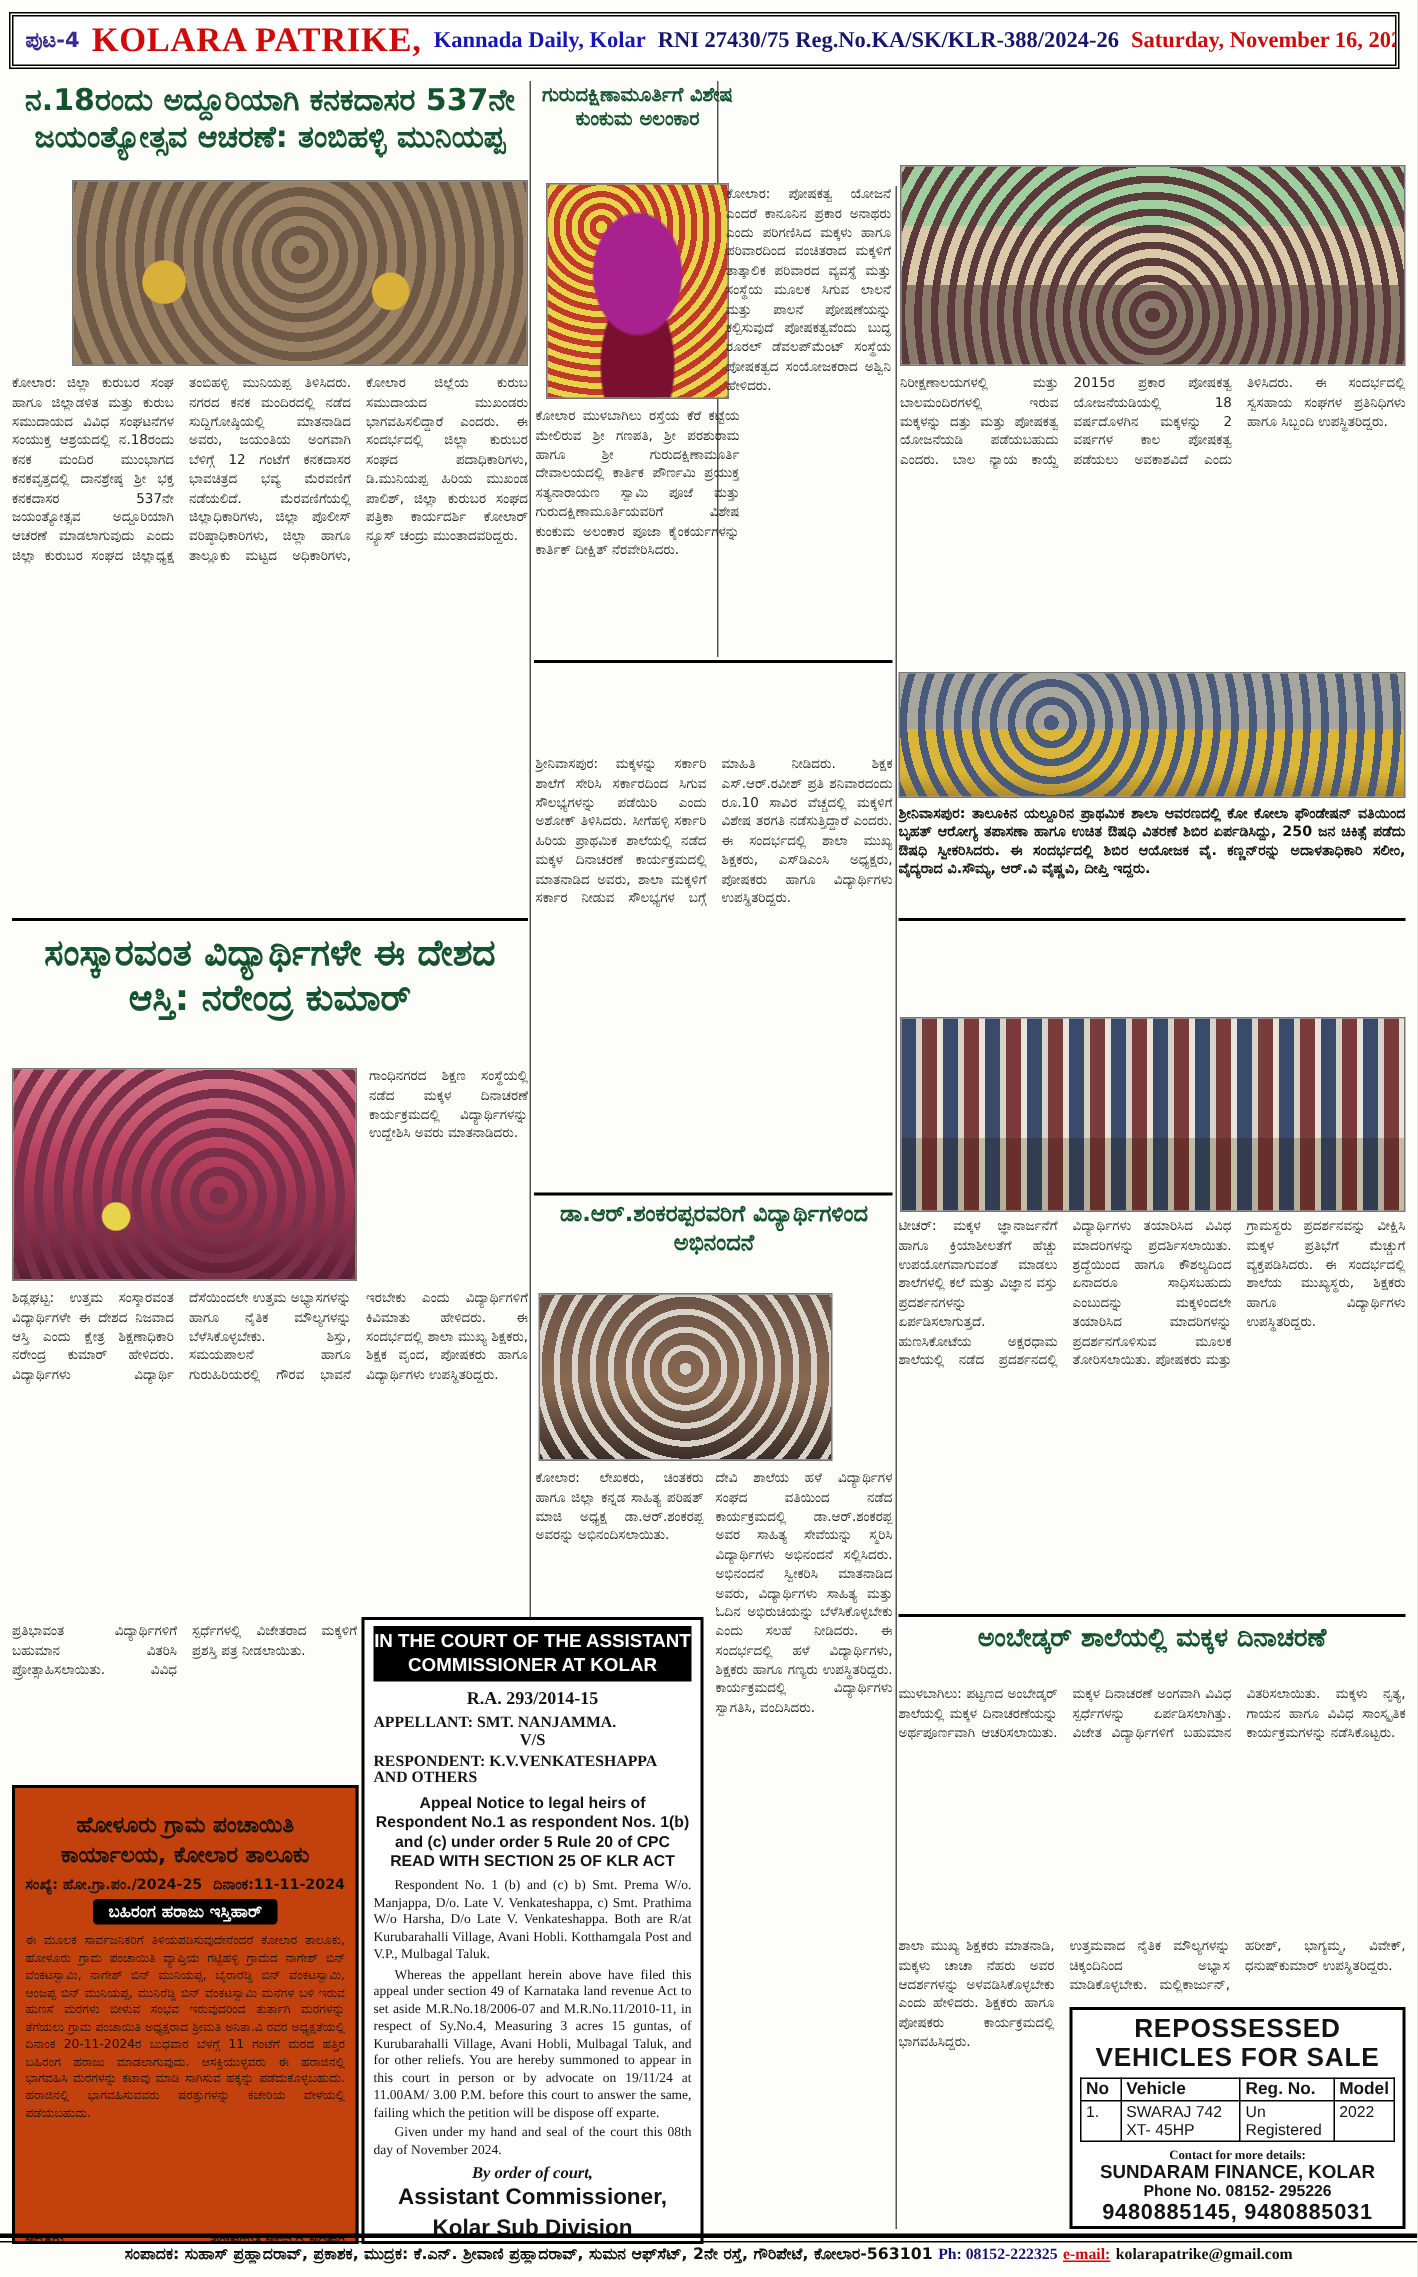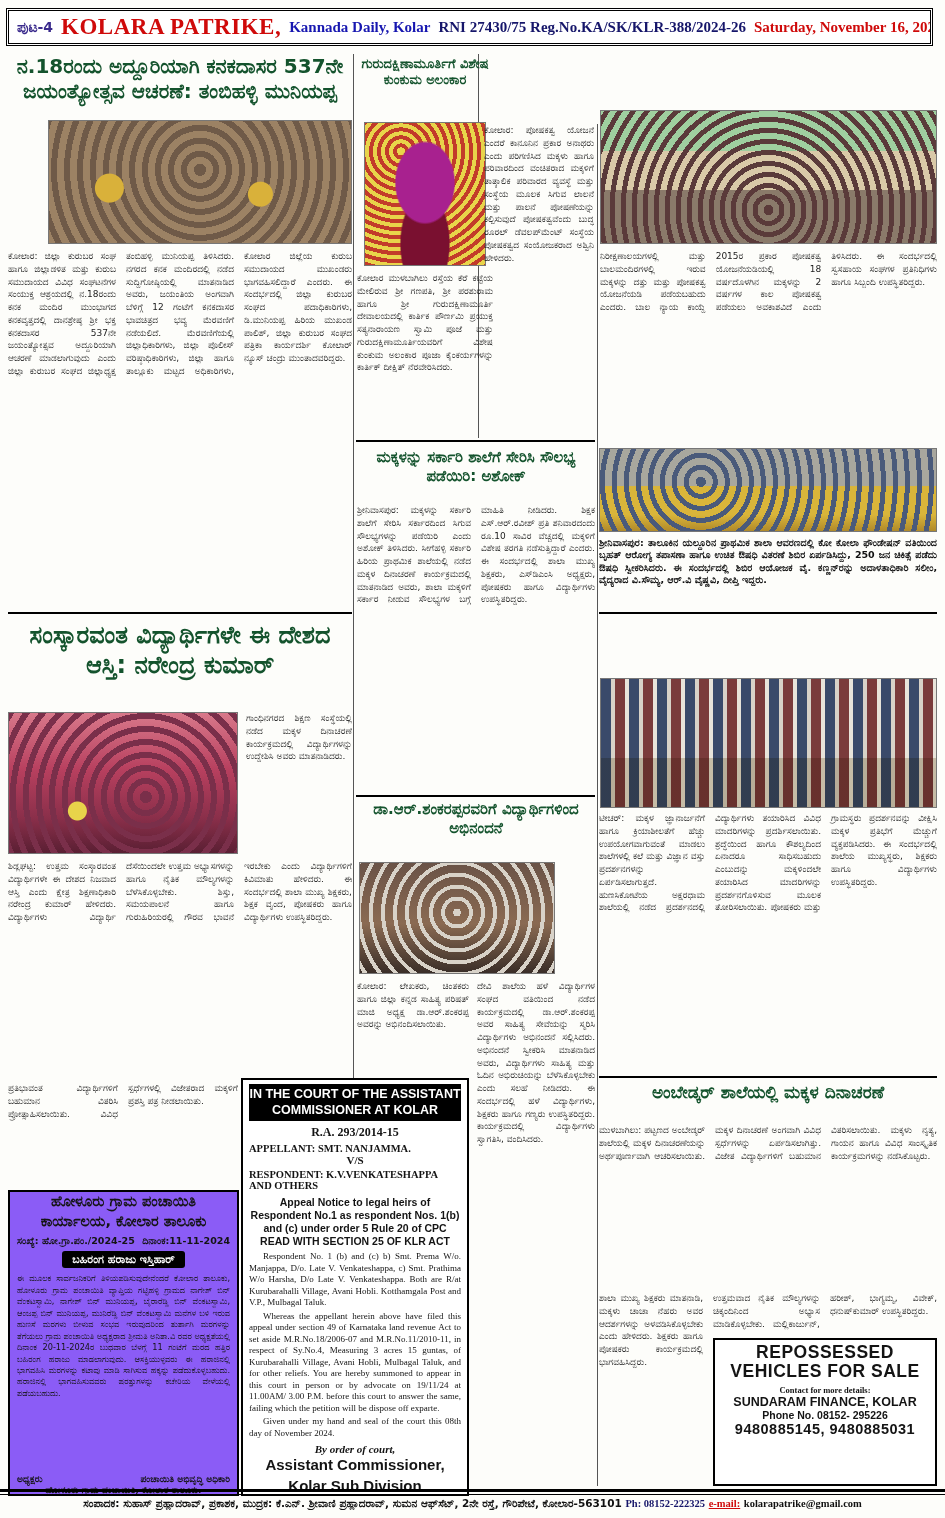--- a/index.html
+++ b/index.html
@@ -56,21 +56,21 @@
              font-family:"Liberation Serif",serif;overflow:hidden;}
   .court-head{background:#000;color:#fff;font-family:"Liberation Sans",sans-serif;
               font-weight:bold;font-size:12.5px;text-align:center;line-height:1.3;padding:2px 0;}
   .court-case{font-weight:bold;font-size:12px;text-align:center;margin-top:4px;}
   .court-party{font-weight:bold;font-size:10.5px;margin-top:3px;}
   .court-vs{font-weight:bold;font-size:11px;text-align:center;}
   .court-subject{font-family:"Liberation Sans",sans-serif;font-weight:bold;font-size:10.5px;text-align:center;margin:5px 0 3px;line-height:1.25;}
   .court-para{font-size:9px;line-height:1.28;text-align:justify;text-indent:14px;margin:2px 0;}
   .court-order{font-weight:bold;font-style:italic;font-size:11px;text-align:center;margin-top:4px;}
   .court-sign{font-family:"Liberation Sans",sans-serif;font-weight:bold;font-size:15px;text-align:center;line-height:1.35;}
-  .auction-box{border:2px solid #000;background:#8b5cf6;box-sizing:border-box;padding:0 7px;overflow:hidden;}
+  .auction-box{border:2px solid #000;background:#c2410c;box-sizing:border-box;padding:16px 7px;overflow:hidden;}
   .auction-title{font-weight:bold;font-size:14.5px;text-align:center;line-height:1.35;}
   .auction-ref{display:flex;justify-content:space-between;font-weight:bold;font-size:9.5px;margin:4px 0;}
   .auction-badge{background:#000;color:#fff;font-weight:bold;font-size:11px;text-align:center;
                  padding:2px 10px;border-radius:3px;width:fit-content;margin:2px auto 5px;}
   .auction-body{font-size:8.2px;line-height:1.4;text-align:justify;overflow:hidden;}
   .auction-sign{display:flex;justify-content:space-between;font-weight:bold;font-size:9px;margin-top:5px;}
   .auction-sign2{font-weight:bold;font-size:9px;text-align:center;}
   
   .veh-box{border:2px solid #000;background:#fff;box-sizing:border-box;padding:3px 5px;
            font-family:"Liberation Sans",sans-serif;overflow:hidden;}
@@ -120,21 +120,20 @@
   <div class="abs photo ph-deity" style="left:364px;top:122px;width:122px;height:144px;"></div>
   <div class="abs body-text" style="left:357px;top:272px;width:136px;height:164px;">ಕೋಲಾರ ಮುಳಬಾಗಿಲು ರಸ್ತೆಯ ಕೆರೆ ಕಟ್ಟೆಯ ಮೇಲಿರುವ ಶ್ರೀ ಗಣಪತಿ, ಶ್ರೀ ಪರಶುರಾಮ ಹಾಗೂ ಶ್ರೀ ಗುರುದಕ್ಷಿಣಾಮೂರ್ತಿ ದೇವಾಲಯದಲ್ಲಿ ಕಾರ್ತಿಕ ಪೌರ್ಣಮಿ ಪ್ರಯುಕ್ತ ಸತ್ಯನಾರಾಯಣ ಸ್ವಾಮಿ ಪೂಜೆ ಮತ್ತು ಗುರುದಕ್ಷಿಣಾಮೂರ್ತಿಯವರಿಗೆ ವಿಶೇಷ ಕುಂಕುಮ ಅಲಂಕಾರ ಪೂಜಾ ಕೈಂಕರ್ಯಗಳನ್ನು ಕಾರ್ತಿಕ್ ದೀಕ್ಷಿತ್ ನೆರವೇರಿಸಿದರು.</div>
 
   <div class="abs body-text" style="left:484px;top:124px;width:110px;height:318px;">ಕೋಲಾರ: ಪೋಷಕತ್ವ ಯೋಜನೆ ಎಂದರೆ ಕಾನೂನಿನ ಪ್ರಕಾರ ಅನಾಥರು ಎಂದು ಪರಿಗಣಿಸಿದ ಮಕ್ಕಳು ಹಾಗೂ ಪರಿವಾರದಿಂದ ವಂಚಿತರಾದ ಮಕ್ಕಳಿಗೆ ತಾತ್ಕಾಲಿಕ ಪರಿವಾರದ ವ್ಯವಸ್ಥೆ ಮತ್ತು ಸಂಸ್ಥೆಯ ಮೂಲಕ ಸಿಗುವ ಲಾಲನೆ ಮತ್ತು ಪಾಲನೆ ಪೋಷಣೆಯನ್ನು ಕಲ್ಪಿಸುವುದೆ ಪೋಷಕತ್ವವೆಂದು ಬುದ್ಧ ರೂರಲ್ ಡೆವಲಪ್‌ಮೆಂಟ್ ಸಂಸ್ಥೆಯ ಪೋಷಕತ್ವದ ಸಂಯೋಜಕರಾದ ಅಶ್ವಿನಿ ಹೇಳಿದರು.</div>
   <div class="abs photo ph-meeting" style="left:600px;top:110px;width:337px;height:134px;"></div>
   <div class="abs body-text cols-3" style="left:600px;top:250px;width:337px;height:192px;">ನಿರೀಕ್ಷಣಾಲಯಗಳಲ್ಲಿ ಮತ್ತು ಬಾಲಮಂದಿರಗಳಲ್ಲಿ ಇರುವ ಮಕ್ಕಳನ್ನು ದತ್ತು ಮತ್ತು ಪೋಷಕತ್ವ ಯೋಜನೆಯಡಿ ಪಡೆಯಬಹುದು ಎಂದರು. ಬಾಲ ನ್ಯಾಯ ಕಾಯ್ದೆ 2015ರ ಪ್ರಕಾರ ಪೋಷಕತ್ವ ಯೋಜನೆಯಡಿಯಲ್ಲಿ 18 ವರ್ಷದೊಳಗಿನ ಮಕ್ಕಳನ್ನು 2 ವರ್ಷಗಳ ಕಾಲ ಪೋಷಕತ್ವ ಪಡೆಯಲು ಅವಕಾಶವಿದೆ ಎಂದು ತಿಳಿಸಿದರು. ಈ ಸಂದರ್ಭದಲ್ಲಿ ಸ್ವಸಹಾಯ ಸಂಘಗಳ ಪ್ರತಿನಿಧಿಗಳು ಹಾಗೂ ಸಿಬ್ಬಂದಿ ಉಪಸ್ಥಿತರಿದ್ದರು.</div>
 
   <div class="abs photo ph-camp" style="left:599px;top:448px;width:338px;height:84px;"></div>
   <div class="abs caption" style="left:599px;top:537px;width:338px;height:70px;">ಶ್ರೀನಿವಾಸಪುರ: ತಾಲೂಕಿನ ಯಲ್ದೂರಿನ ಪ್ರಾಥಮಿಕ ಶಾಲಾ ಆವರಣದಲ್ಲಿ ಕೋ ಕೋಲಾ ಫೌಂಡೇಷನ್ ವತಿಯಿಂದ ಬೃಹತ್ ಆರೋಗ್ಯ ತಪಾಸಣಾ ಹಾಗೂ ಉಚಿತ ಔಷಧಿ ವಿತರಣೆ ಶಿಬಿರ ಏರ್ಪಡಿಸಿದ್ದು, 250 ಜನ ಚಿಕಿತ್ಸೆ ಪಡೆದು ಔಷಧಿ ಸ್ವೀಕರಿಸಿದರು. ಈ ಸಂದರ್ಭದಲ್ಲಿ ಶಿಬಿರ ಆಯೋಜಕ ವೈ. ಕಣ್ಣನ್‌ರನ್ನು ಅದಾಳತಾಧಿಕಾರಿ ಸಲೀಂ, ವೈದ್ಯರಾದ ವಿ.ಸೌಮ್ಯ, ಆರ್.ವಿ ವೈಷ್ಣವಿ, ದೀಪ್ತಿ ಇದ್ದರು.</div>
 
-  <div class="abs headline" style="left:357px;top:448px;width:238px;height:52px;font-size:15px;">ಮಕ್ಕಳನ್ನು ಸರ್ಕಾರಿ ಶಾಲೆಗೆ ಸೇರಿಸಿ ಸೌಲಭ್ಯ ಪಡೆಯಿರಿ: ಅಶೋಕ್</div>
   <div class="abs body-text cols-2" style="left:357px;top:504px;width:238px;height:286px;">ಶ್ರೀನಿವಾಸಪುರ: ಮಕ್ಕಳನ್ನು ಸರ್ಕಾರಿ ಶಾಲೆಗೆ ಸೇರಿಸಿ ಸರ್ಕಾರದಿಂದ ಸಿಗುವ ಸೌಲಭ್ಯಗಳನ್ನು ಪಡೆಯಿರಿ ಎಂದು ಅಶೋಕ್ ತಿಳಿಸಿದರು. ಸೀಗೆಹಳ್ಳಿ ಸರ್ಕಾರಿ ಹಿರಿಯ ಪ್ರಾಥಮಿಕ ಶಾಲೆಯಲ್ಲಿ ನಡೆದ ಮಕ್ಕಳ ದಿನಾಚರಣೆ ಕಾರ್ಯಕ್ರಮದಲ್ಲಿ ಮಾತನಾಡಿದ ಅವರು, ಶಾಲಾ ಮಕ್ಕಳಿಗೆ ಸರ್ಕಾರ ನೀಡುವ ಸೌಲಭ್ಯಗಳ ಬಗ್ಗೆ ಮಾಹಿತಿ ನೀಡಿದರು. ಶಿಕ್ಷಕ ಎಸ್.ಆರ್.ರವೀಶ್ ಪ್ರತಿ ಶನಿವಾರದಂದು ರೂ.10 ಸಾವಿರ ವೆಚ್ಚದಲ್ಲಿ ಮಕ್ಕಳಿಗೆ ವಿಶೇಷ ತರಗತಿ ನಡೆಸುತ್ತಿದ್ದಾರೆ ಎಂದರು. ಈ ಸಂದರ್ಭದಲ್ಲಿ ಶಾಲಾ ಮುಖ್ಯ ಶಿಕ್ಷಕರು, ಎಸ್‌ಡಿಎಂಸಿ ಅಧ್ಯಕ್ಷರು, ಪೋಷಕರು ಹಾಗೂ ವಿದ್ಯಾರ್ಥಿಗಳು ಉಪಸ್ಥಿತರಿದ್ದರು.</div>
 
   <div class="abs headline" style="left:8px;top:620px;width:344px;height:86px;font-size:24px;">ಸಂಸ್ಕಾರವಂತ ವಿದ್ಯಾರ್ಥಿಗಳೇ ಈ ದೇಶದ ಆಸ್ತಿ: ನರೇಂದ್ರ ಕುಮಾರ್</div>
   <div class="abs photo ph-event" style="left:8px;top:712px;width:230px;height:142px;"></div>
   <div class="abs body-text" style="left:246px;top:712px;width:106px;height:142px;">ಗಾಂಧಿನಗರದ ಶಿಕ್ಷಣ ಸಂಸ್ಥೆಯಲ್ಲಿ ನಡೆದ ಮಕ್ಕಳ ದಿನಾಚರಣೆ ಕಾರ್ಯಕ್ರಮದಲ್ಲಿ ವಿದ್ಯಾರ್ಥಿಗಳನ್ನು ಉದ್ದೇಶಿಸಿ ಅವರು ಮಾತನಾಡಿದರು.</div>
   <div class="abs body-text cols-3" style="left:8px;top:860px;width:344px;height:216px;">ಶಿಡ್ಲಘಟ್ಟ: ಉತ್ತಮ ಸಂಸ್ಕಾರವಂತ ವಿದ್ಯಾರ್ಥಿಗಳೇ ಈ ದೇಶದ ನಿಜವಾದ ಆಸ್ತಿ ಎಂದು ಕ್ಷೇತ್ರ ಶಿಕ್ಷಣಾಧಿಕಾರಿ ನರೇಂದ್ರ ಕುಮಾರ್ ಹೇಳಿದರು. ವಿದ್ಯಾರ್ಥಿಗಳು ವಿದ್ಯಾರ್ಥಿ ದೆಸೆಯಿಂದಲೇ ಉತ್ತಮ ಅಭ್ಯಾಸಗಳನ್ನು ಹಾಗೂ ನೈತಿಕ ಮೌಲ್ಯಗಳನ್ನು ಬೆಳೆಸಿಕೊಳ್ಳಬೇಕು. ಶಿಸ್ತು, ಸಮಯಪಾಲನೆ ಹಾಗೂ ಗುರುಹಿರಿಯರಲ್ಲಿ ಗೌರವ ಭಾವನೆ ಇರಬೇಕು ಎಂದು ವಿದ್ಯಾರ್ಥಿಗಳಿಗೆ ಕಿವಿಮಾತು ಹೇಳಿದರು. ಈ ಸಂದರ್ಭದಲ್ಲಿ ಶಾಲಾ ಮುಖ್ಯ ಶಿಕ್ಷಕರು, ಶಿಕ್ಷಕ ವೃಂದ, ಪೋಷಕರು ಹಾಗೂ ವಿದ್ಯಾರ್ಥಿಗಳು ಉಪಸ್ಥಿತರಿದ್ದರು.</div>
   <div class="abs body-text cols-2" style="left:8px;top:1082px;width:230px;height:102px;">ಪ್ರತಿಭಾವಂತ ವಿದ್ಯಾರ್ಥಿಗಳಿಗೆ ಬಹುಮಾನ ವಿತರಿಸಿ ಪ್ರೋತ್ಸಾಹಿಸಲಾಯಿತು. ವಿವಿಧ ಸ್ಪರ್ಧೆಗಳಲ್ಲಿ ವಿಜೇತರಾದ ಮಕ್ಕಳಿಗೆ ಪ್ರಶಸ್ತಿ ಪತ್ರ ನೀಡಲಾಯಿತು.</div>
 
   <div class="abs headline" style="left:357px;top:800px;width:238px;height:56px;font-size:15px;">ಡಾ.ಆರ್.ಶಂಕರಪ್ಪರವರಿಗೆ ವಿದ್ಯಾರ್ಥಿಗಳಿಂದ ಅಭಿನಂದನೆ</div>
   <div class="abs photo ph-felicit" style="left:359px;top:862px;width:196px;height:112px;"></div>
@@ -181,20 +180,36 @@
       <span>ಪಂಚಾಯಿತಿ ಅಭಿವೃದ್ಧಿ ಅಧಿಕಾರಿ</span>
     </div>
     <div class="auction-sign2">ಹೋಳೂರು ಗ್ರಾಮ ಪಂಚಾಯಿತಿ, ಕೋಲಾರ ತಾಲೂಕು.</div>
   </div>
 
   <div class="abs veh-box" style="left:713px;top:1338px;width:224px;height:148px;">
     <div class="veh-title">
       <div>REPOSSESSED</div>
       <div>VEHICLES FOR SALE</div>
     </div>
+    <table class="veh-table">
+      <tbody>
+          <tr>
+        <th style="width:13%;">No</th>
+        <th style="width:39%;">Vehicle</th>
+        <th style="width:30%;">Reg. No.</th>
+        <th style="width:18%;">Model</th>
+      </tr>
+      <tr>
+        <td>1.</td>
+        <td>SWARAJ 742 XT- 45HP</td>
+        <td>Un Registered</td>
+        <td>2022</td>
+      </tr>
+    </tbody>
+      </table>
     <div class="veh-contact1">Contact for more details:</div>
     <div class="veh-company">SUNDARAM FINANCE, KOLAR</div>
     <div class="veh-phone">Phone No. 08152- 295226</div>
     <div class="veh-mobiles">9480885145, 9480885031</div>
   </div>
 
   <div class="abs footer-rule1"></div>
   <div class="abs footer-rule2"></div>
   <div class="abs footer">
     <span>ಸಂಪಾದಕ: ಸುಹಾಸ್ ಪ್ರಹ್ಲಾದರಾವ್, ಪ್ರಕಾಶಕ, ಮುದ್ರಕ: ಕೆ.ಎನ್. ಶ್ರೀವಾಣಿ ಪ್ರಹ್ಲಾದರಾವ್, ಸುಮನ ಆಫ್‌ಸೆಟ್, 2ನೇ ರಸ್ತೆ, ಗೌರಿಪೇಟೆ, ಕೋಲಾರ-563101</span>

